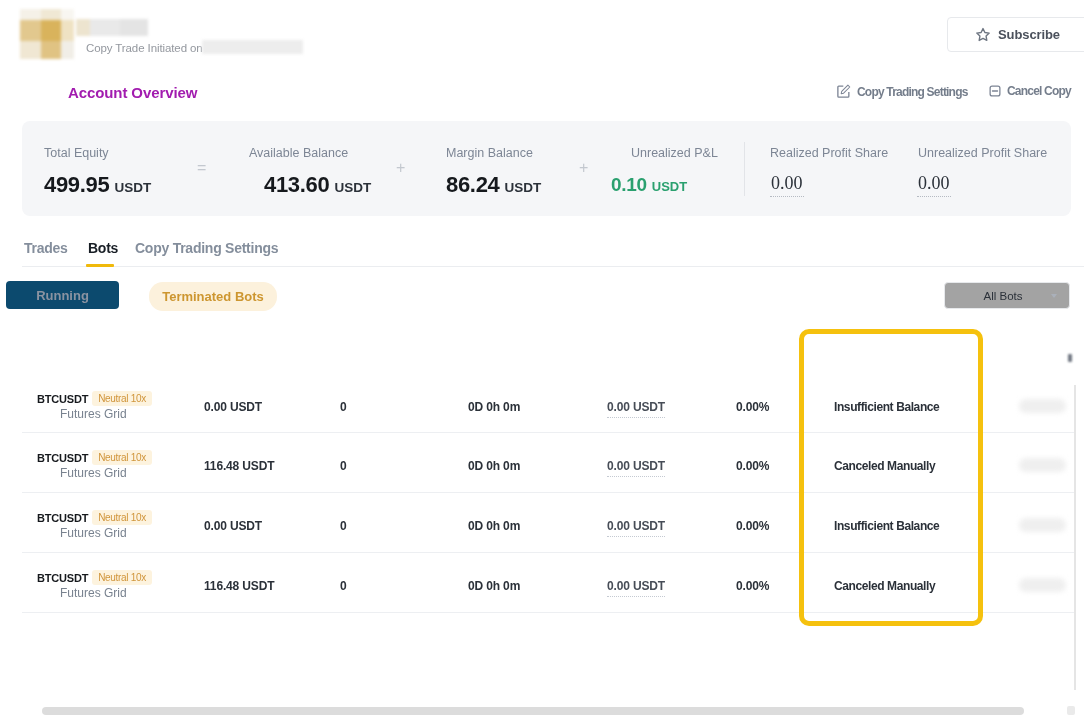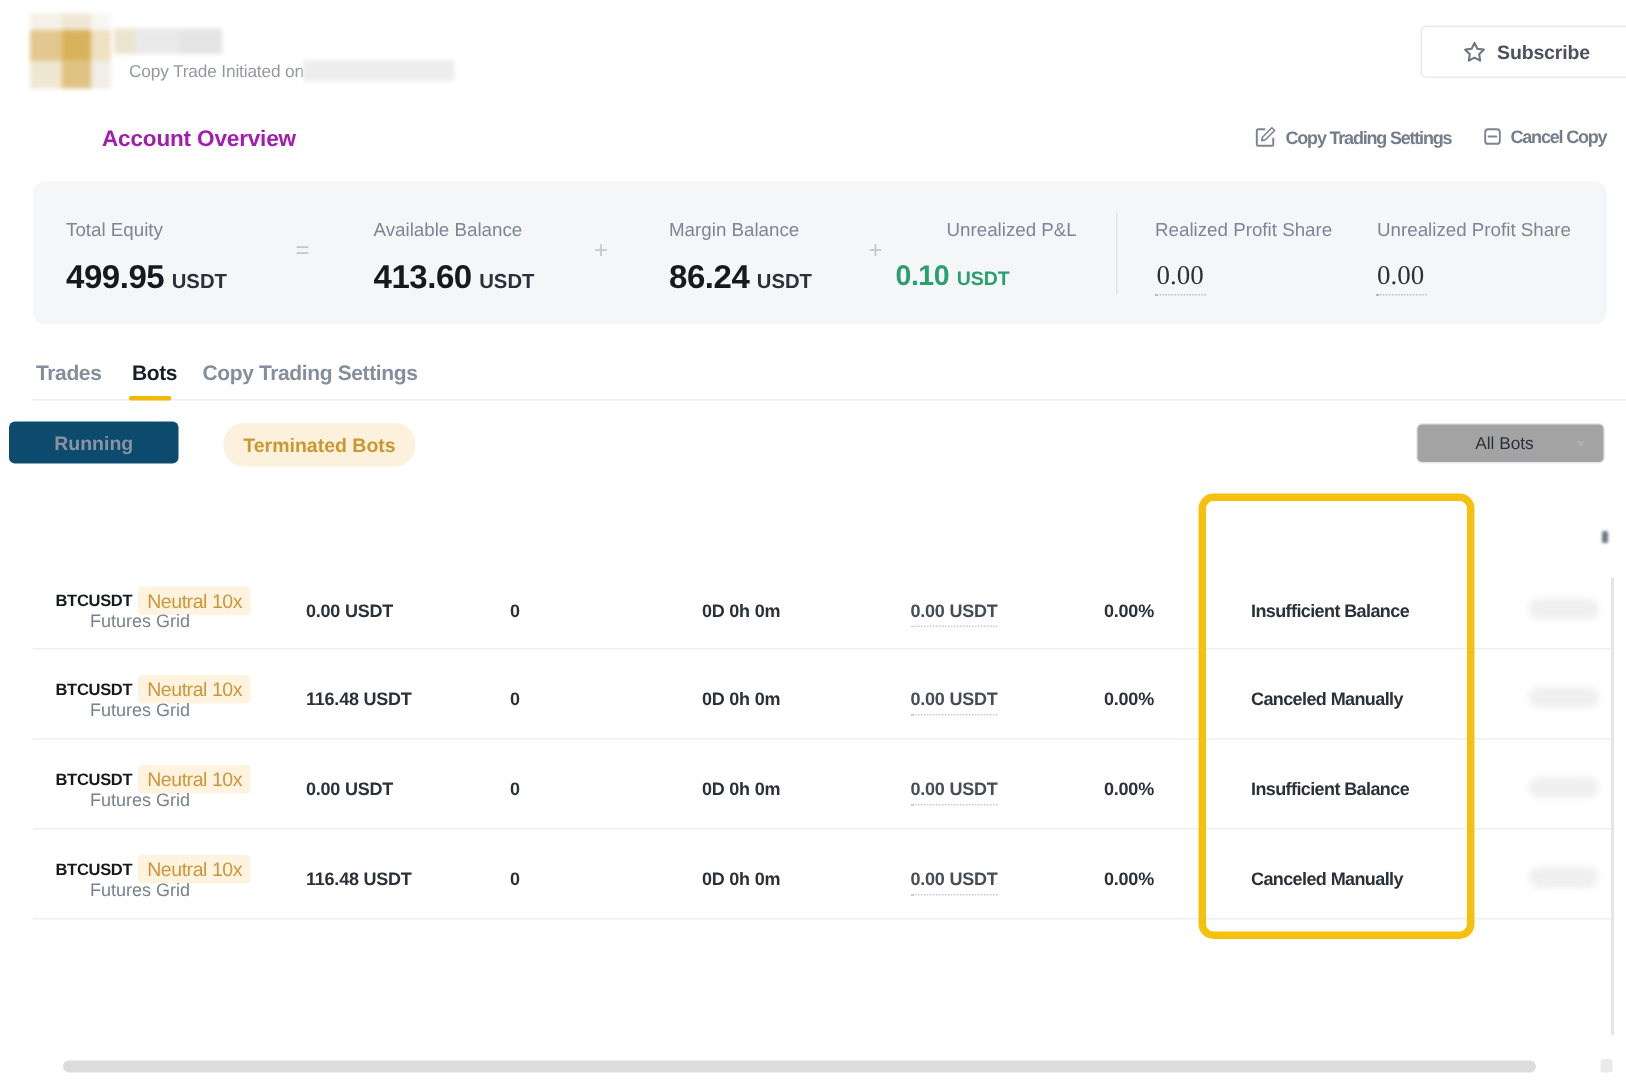--- a/index.html
+++ b/index.html
@@ -65,21 +65,21 @@
   .th { position:absolute; top:11px; font-size:11.5px; color:#99a0ac; letter-spacing:-0.2px; }
   .th1{left:15px}.th2{left:187px}.th3{left:328px}.th4{left:448px}.th5{left:586px}.th6{left:714px}.th7{left:817px}
   .row { left:22px; width:1053px; height:59px; border-bottom:1px solid #edeff2; }
   .r1{top:374px}.r2{top:433px;height:60px}.r3{top:493px;height:60px}.r4{top:553px;height:60px}
   .cell { position:absolute; top:26px; font-size:12px; font-weight:700; color:#2b3139; letter-spacing:-0.15px; }
   .c2{left:182px}.c3{left:318px}.c4{left:446px}.c5{left:585px}.c6{left:714px}.c7{left:814px}
   .c7{left:812px; letter-spacing:-0.4px}
   .c5 .dotted { border-bottom:1px dotted #c5cad2; padding-bottom:3px; color:#474d57; }
   .mkline1 { position:absolute; left:15px; top:17px; display:flex; align-items:center; gap:4px; }
   .mkline1 .sym { font-size:11px; font-weight:700; color:#16191d; letter-spacing:-0.2px; }
-  .badge { background:var(--badge-bg,#fdf3de); color:var(--badge-text,#ce9534); font-size:13px;
+  .badge { background:var(--badge-bg,#fdf3de); color:var(--badge-text,#ce9534); font-size:10px;
     padding:2px 6px; border-radius:3px; letter-spacing:-0.3px; }
   .mkline2 { position:absolute; left:15px; top:33px; font-size:12px; color:#78828f; font-weight:400;margin-left:23px; }
   .actionblur { position:absolute; left:997px; top:25px; width:47px; height:14px; background:#efefef;
     border-radius:7px; filter:blur(2.5px); }
 
   
   .annotation { left:799px; top:329px; width:184px; height:297px; border:5px solid var(--annotation-gold,#f5c10e);
     border-radius:10px; z-index:6; pointer-events:none; }
 
   
@@ -136,27 +136,27 @@
       <path d="M4.6 8h6.8" stroke="#7c8494" stroke-width="1.7" stroke-linecap="round"></path>
     </svg>
     <span class="lbl">Cancel Copy</span>
   </div>
 
   <div class="abs stats">
     <span class="label" style="left:22px">Total Equity</span>
     <span class="value" style="left:22px"><b style="font-weight:700">499.95</b><span class="unit">USDT</span></span>
     <span class="op" style="left:175px">=</span>
     <span class="label" style="left:227px">Available Balance</span>
-    <span class="value" style="left:227px"><b style="font-weight:700">413.60</b><span class="unit">USDT</span></span>
+    <span class="value" style="left:242px"><b style="font-weight:700">413.60</b><span class="unit">USDT</span></span>
     <span class="op" style="left:374px">+</span>
     <span class="label" style="left:424px">Margin Balance</span>
     <span class="value" style="left:424px"><b style="font-weight:700">86.24</b><span class="unit">USDT</span></span>
     <span class="op" style="left:557px">+</span>
     <span class="label" style="left:609px">Unrealized P&amp;L</span>
-    <span class="value green" style="left:575px"><b style="font-weight:700">0.10</b><span class="unit">USDT</span></span>
+    <span class="value green" style="left:589px"><b style="font-weight:700">0.10</b><span class="unit">USDT</span></span>
     <span class="divider"></span>
     <span class="label" style="left:748px">Realized Profit Share</span>
     <span class="serif" style="left:748px">0.00</span>
     <span class="label" style="left:896px">Unrealized Profit Share</span>
     <span class="serif" style="left:895px">0.00</span>
   </div>
 
   <div class="abs tab" style="left:24px">Trades</div>
   <div class="abs tab active" style="left:88px">Bots</div>
   <div class="abs tab" style="left:135px">Copy Trading Settings</div>

